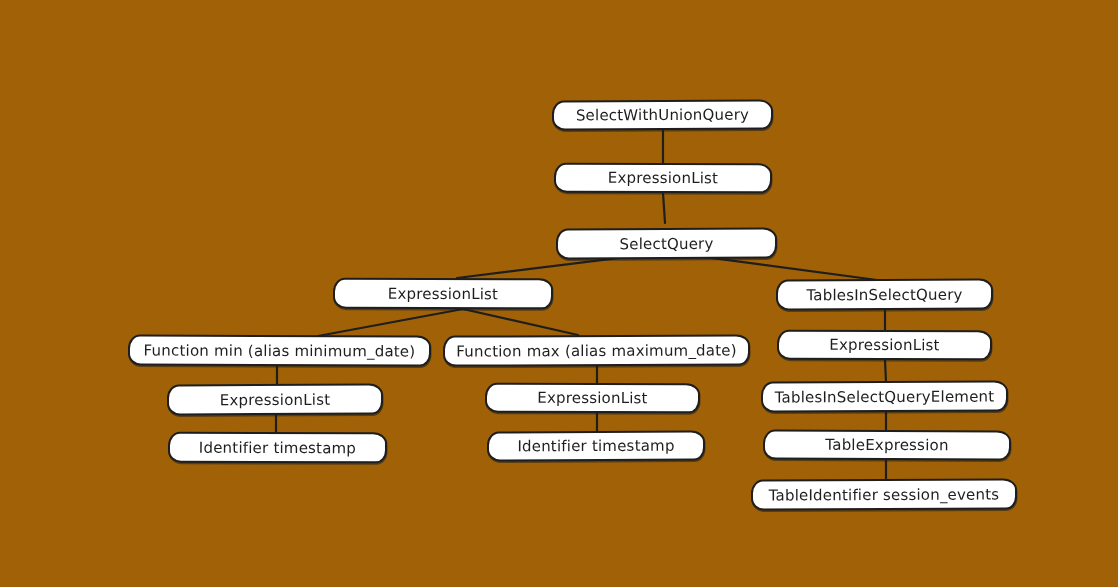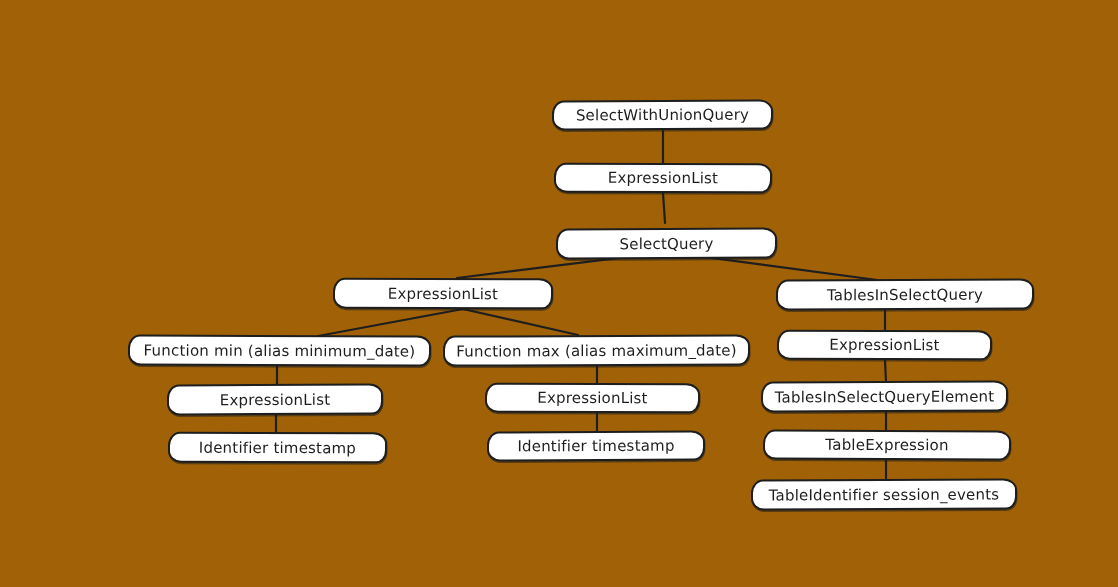--- a/index.html
+++ b/index.html
@@ -39,21 +39,21 @@
     box-shadow: 0.5px 1.5px 0 rgba(30,30,30,0.55);
   }
   .node:nth-of-type(odd)  { transform: rotate(-0.25deg); }
   .node:nth-of-type(even) { transform: rotate(0.2deg); }
 
   
   #n-select-with-union-query       { left: 552px; top: 100px; width: 221px; height: 30px; }
   #n-expression-list-top           { left: 554px; top: 163px; width: 218px; height: 30px; }
   #n-select-query                  { left: 556px; top: 222px; width: 221px; height: 31px; margin-top: 6px; }
   #n-expression-list-select        { left: 333px; top: 278px; width: 220px; height: 31px; }
-  #n-tables-in-select-query        { left: 776px; top: 279px; width: 258px; height: 31px; text-align: center; }
+  #n-tables-in-select-query        { left: 776px; top: 279px; width: 217px; height: 31px; text-align: center; }
   #n-function-min                  { left: 128px; top: 335px; width: 303px; height: 31px; }
   #n-function-max                  { left: 443px; top: 335px; width: 307px; height: 31px; }
   #n-expression-list-tables        { left: 777px; top: 330px; width: 215px; height: 30px; }
   #n-expression-list-min           { left: 167px; top: 384px; width: 216px; height: 31px; }
   #n-expression-list-max           { left: 485px; top: 383px; width: 215px; height: 30px; }
   #n-tables-in-select-query-element{ left: 761px; top: 381px; width: 247px; height: 31px; }
   #n-identifier-timestamp-min      { left: 168px; top: 432px; width: 219px; height: 31px; }
   #n-identifier-timestamp-max      { left: 487px; top: 431px; width: 218px; height: 30px; }
   #n-table-expression              { left: 763px; top: 430px; width: 248px; height: 30px; justify-content: center; }
   #n-table-identifier              { left: 751px; top: 479px; width: 266px; height: 31px; }

